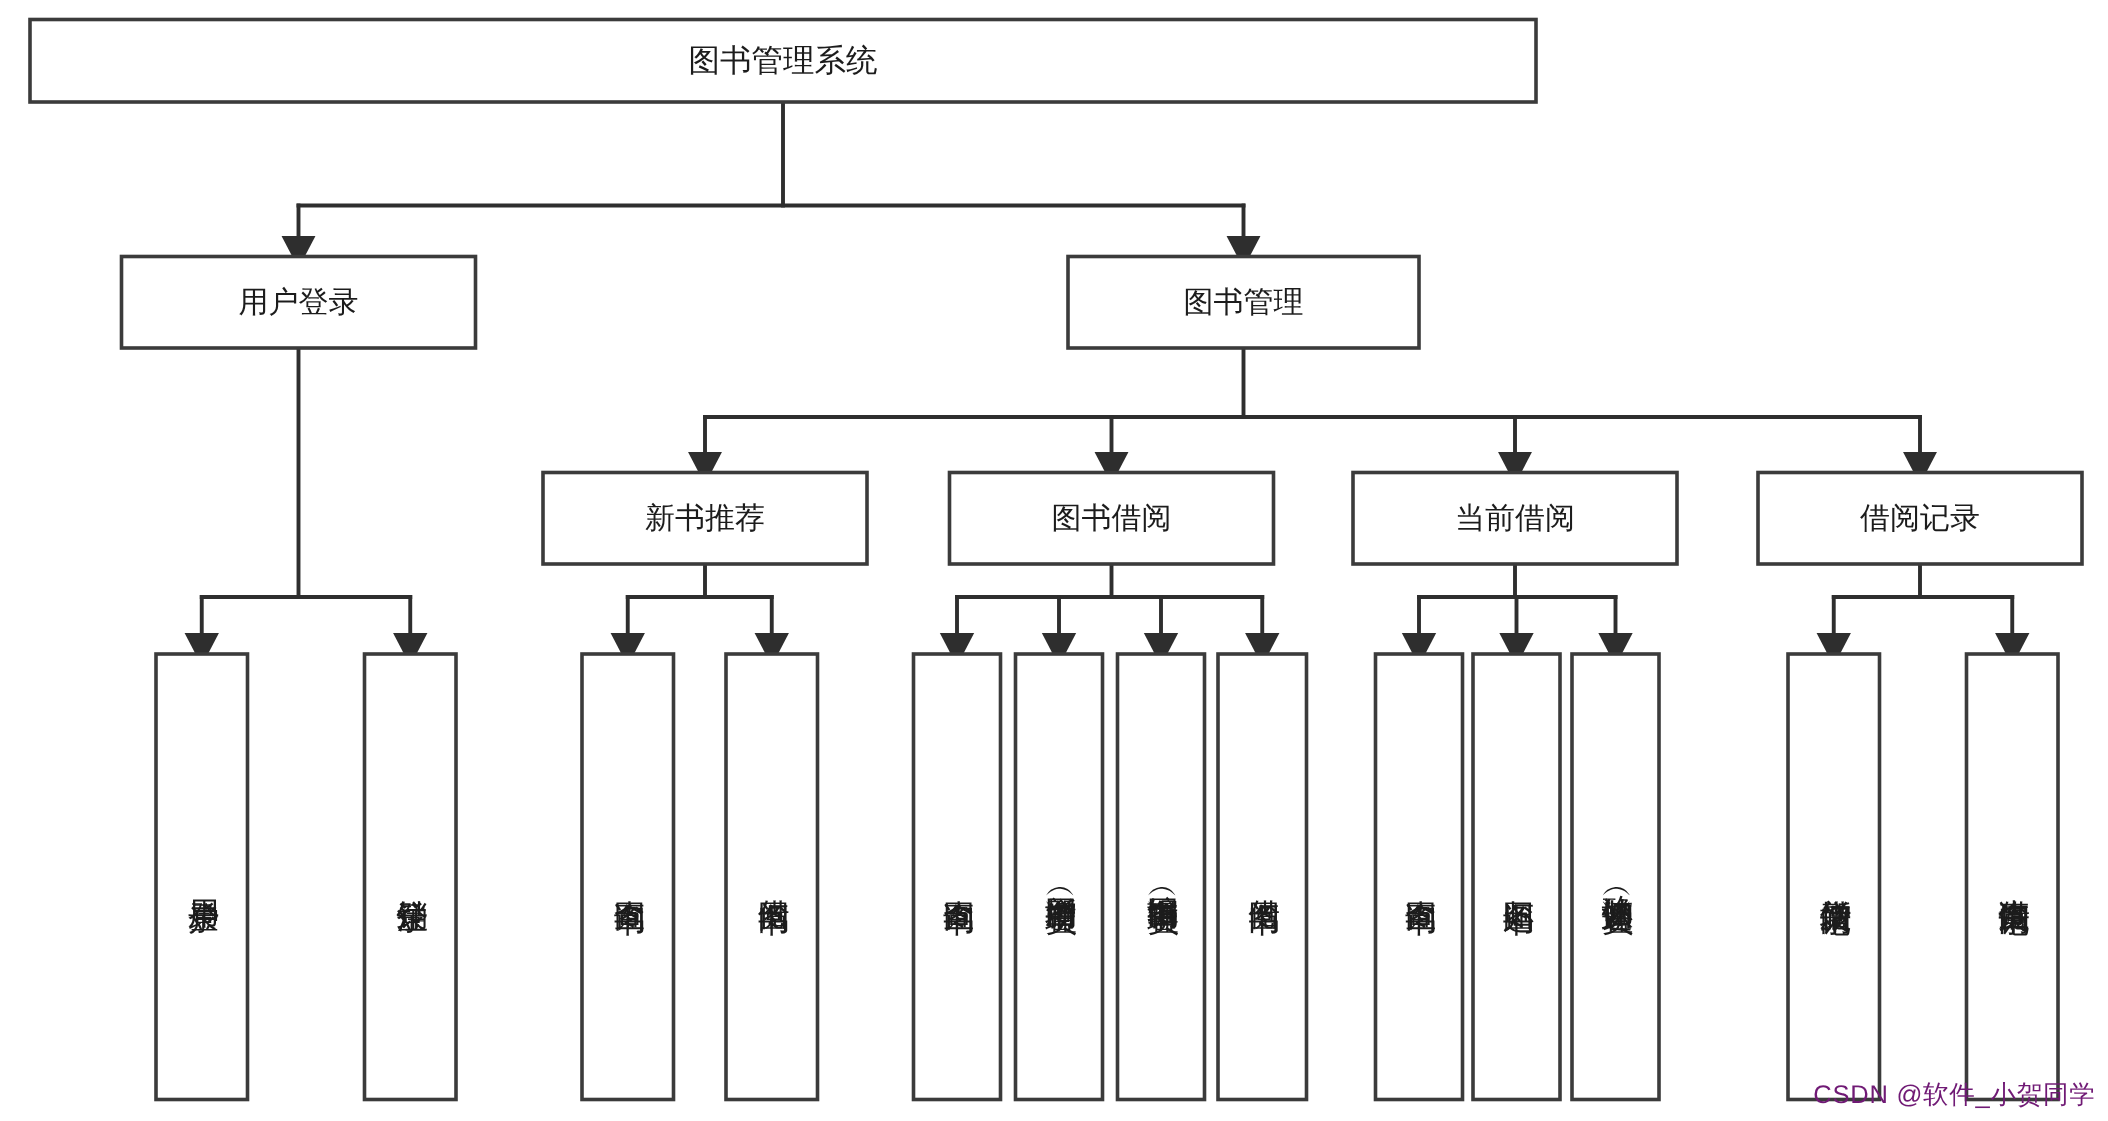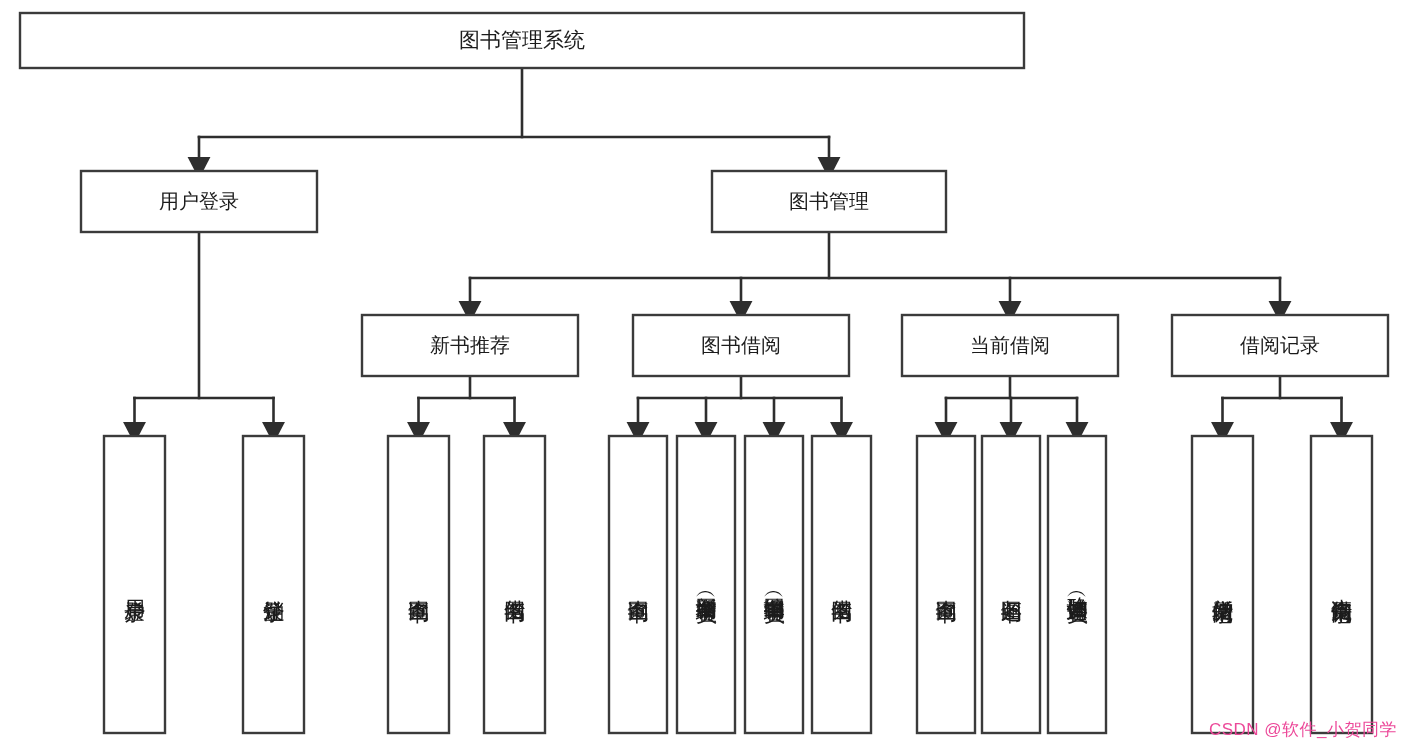--- a/index.html
+++ b/index.html
@@ -36,21 +36,21 @@
     letter-spacing:1px;
     text-align:center;
     white-space:nowrap;
     pointer-events:none;
   }
   .watermark{
     position:absolute;
     right:8px;bottom:6px;
     font-family:"Liberation Sans","DejaVu Sans",sans-serif;
     font-size:17px;
-    color:#ec4899;
+    color:#701a75;
     letter-spacing:0.5px;
     white-space:nowrap;
   }
 </style>
 </head>
 <body>
 
 <div id="diagram-root">
 
   <svg id="flow" viewBox="0 0 1405 747">

